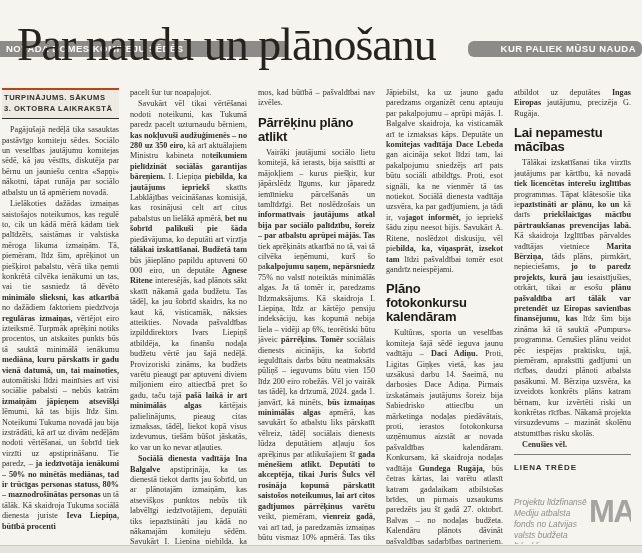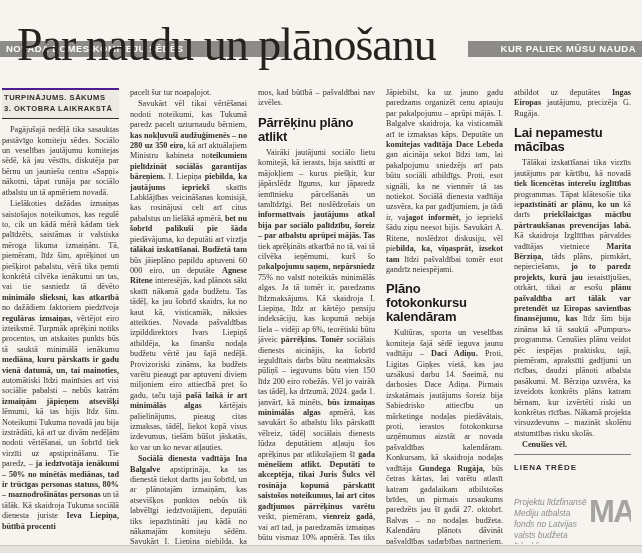--- a/index.html
+++ b/index.html
@@ -3,34 +3,34 @@
 <meta charset="utf-8">
 <style>
   html,body{margin:0;padding:0;background:#9a9a9a;}
   .page{position:relative;width:642px;height:553px;background:#f5f4ef;overflow:hidden;
         font-family:"Liberation Serif",serif;color:#2c2925;}
   
   .tag{position:absolute;top:5px;height:16px;background:#8d8b87;color:#fdfdfb;
        font-family:"Liberation Sans",sans-serif;font-weight:bold;font-size:9.5px;
        line-height:16px;letter-spacing:0.5px;white-space:nowrap;overflow:hidden;margin-top:36px;}
   .tag-left{left:0;width:280px;padding-left:6px;}
-  .tag-right{right:0;width:168px;text-align:right;padding-right:6px;}
+  .tag-right{right:0;width:168px;text-align:right;padding-right:6px;border-radius:6px;}
   
   .headline{position:absolute;top:21px;left:1px;width:640px;font-size:46px;line-height:1.05;
             letter-spacing:-1px;color:#26221d;white-space:nowrap;padding-left:16px;}
   
   .cols{position:absolute;top:88px;left:2px;width:638px;display:flex;gap:11px;}
   .col{width:117px;height:456px;overflow:hidden;font-size:8.2px;line-height:1.27;
        text-align:justify;color:#35312c;}
   .col p{margin:0 0 1px 0;text-indent:8px;}
   .col p.cont{text-indent:0;}
   .sec{font-family:"Liberation Sans",sans-serif;font-weight:bold;font-size:13px;
        line-height:1.08;letter-spacing:-0.2px;color:#1e1b17;text-align:left;
        margin:7px 0 4px 0;}
-  .contbox{background:#eceae3;border-top:2px solid #4c1d95;border-bottom:1px solid #34302b;
+  .contbox{background:#eceae3;border-top:2px solid #c2410c;border-bottom:1px solid #34302b;
            font-family:"Liberation Sans",sans-serif;font-weight:bold;font-size:7.6px;
            letter-spacing:0.5px;line-height:1.4;color:#34302b;text-align:left;
            padding:3px 2px 4px 2px;margin-bottom:6px;}
   .b{font-weight:bold;}
   .more{font-weight:bold;text-align:left;margin-top:2px;text-indent:8px;}
   .byline{border-top:1px solid #7d7b77;margin-top:3px;padding-top:8px;
           font-family:"Liberation Sans",sans-serif;font-weight:bold;font-size:8px;
           letter-spacing:0.9px;color:#33302c;text-align:left;}
   .funding{display:flex;align-items:flex-start;margin-top:24px;}
   .funding-text{font-family:"Liberation Sans",sans-serif;font-style:italic;font-size:8.4px;

